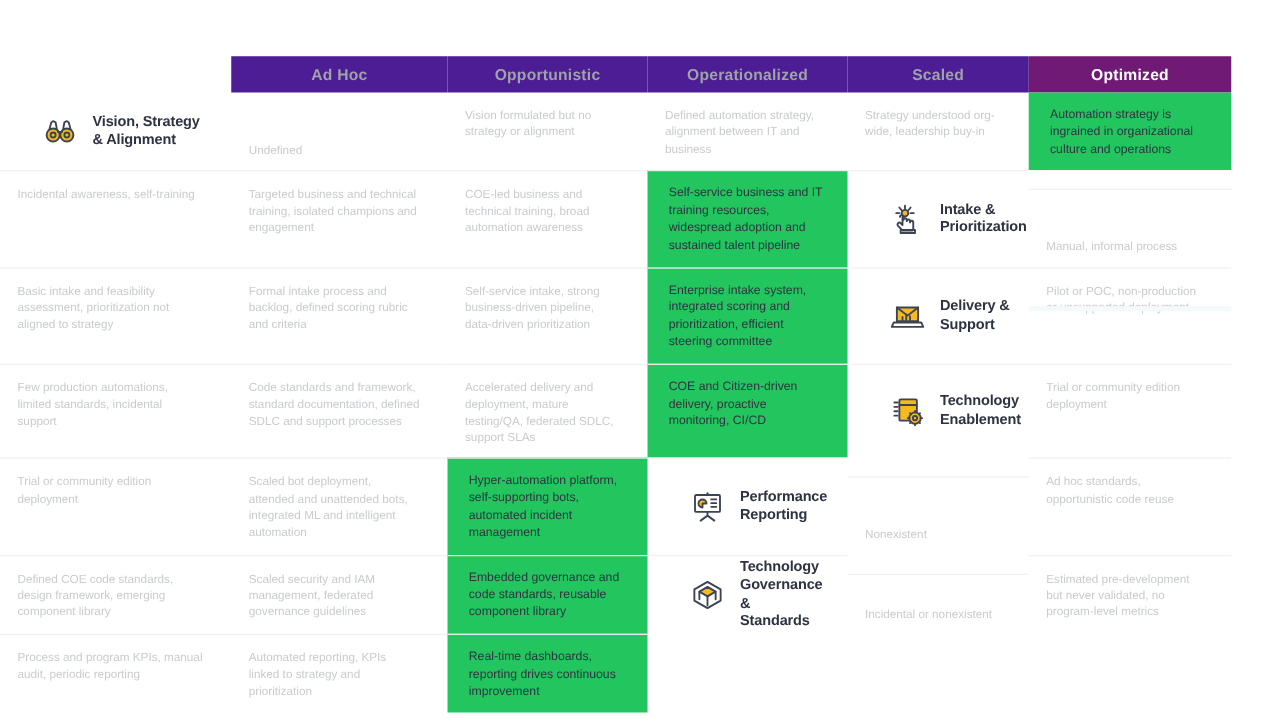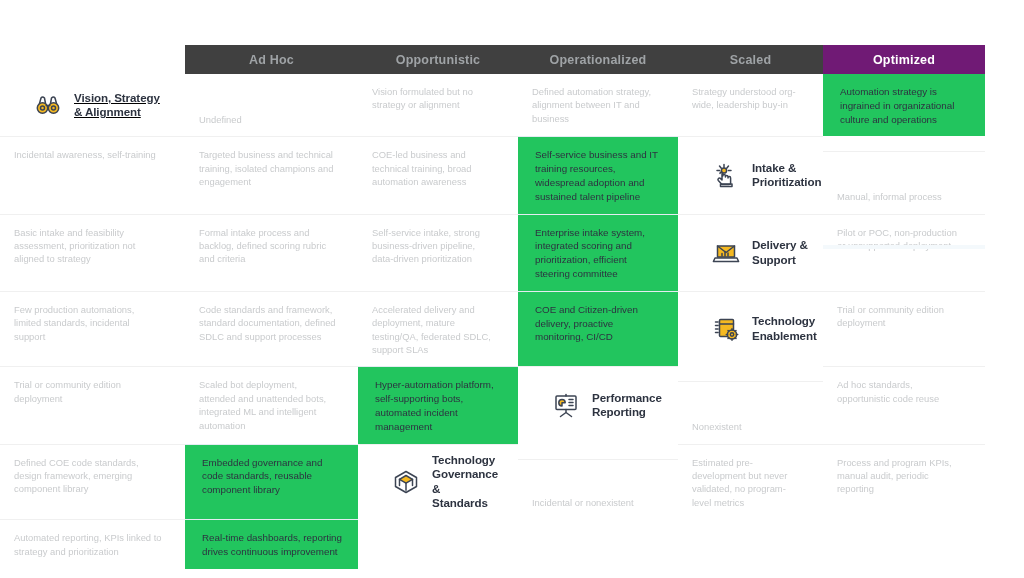--- a/index.html
+++ b/index.html
@@ -17,39 +17,39 @@
     left: 0; top: 0;
     width: 1024px;
     display: grid;
     grid-template-columns: 185px 173px 160px 160px 145px 162px;
   }
 
   
   .hdr-spacer { height: 29px; background: transparent; }
   .hdr-cell {
     height: 29px;
-    background: #404040;
+    background: #4c1d95;
     display: flex; align-items: center; justify-content: center;
     font-size: 12.5px; font-weight: bold;
     color: #9fa3a6;
     letter-spacing: .2px;
   }
   .hdr-cell.optimized {
     background: #701a75;
     color: #ffffff;
   }
 
   
   .row-label {
     display: flex; align-items: center;
     padding: 0 10px 0 33px;
     gap: 11px;
     border-top: 1px solid #f0f0f0;
   }
-  .row-label.first { border-top: none; text-decoration: underline; }
+  .row-label.first { border-top: none; }
   .row-label-text {
     font-size: 11.6px;
     font-weight: bold;
     color: #2d3340;
     line-height: 14.6px;
     letter-spacing: -0.1px;
     white-space: pre-line;
   }
   .icon-wrap {
     width: 30px; height: 30px;
@@ -239,20 +239,23 @@
     </div>
       <div class="cell mid">
         <span>Nonexistent</span>
       </div>
       <div class="cell">
         <span>Ad hoc standards, opportunistic code reuse</span>
       </div>
       <div class="cell">
         <span>Defined COE code standards, design framework, emerging component library</span>
       </div>
+      <div class="cell">
+        <span>Scaled security and IAM management, federated governance guidelines</span>
+      </div>
       <div class="cell optimized">
         <span>Embedded governance and code standards, reusable component library</span>
       </div>
       <div class="row-label">
       <span class="icon-wrap">
           <svg width="30" height="30" viewBox="0 0 30 30">
       <path d="M15 4.5 L25.5 10.5 v9 L15 25.5 L4.5 19.5 v-9 Z" stroke="#3c4453" fill="none" stroke-width="1.5" stroke-linecap="round" stroke-linejoin="round"></path>
       <path d="M15 8.5 L21.5 12.3 L15 16.1 L8.5 12.3 Z" fill="#f5b921" stroke="#3c4453" stroke-width="1.5" stroke-linecap="round" stroke-linejoin="round"></path>
       <path d="M15 16.1 v7.2 M8.5 12.3 v6.1 M21.5 12.3 v6.1" stroke="#3c4453" fill="none" stroke-width="1.5" stroke-linecap="round" stroke-linejoin="round"></path>
           </svg>

